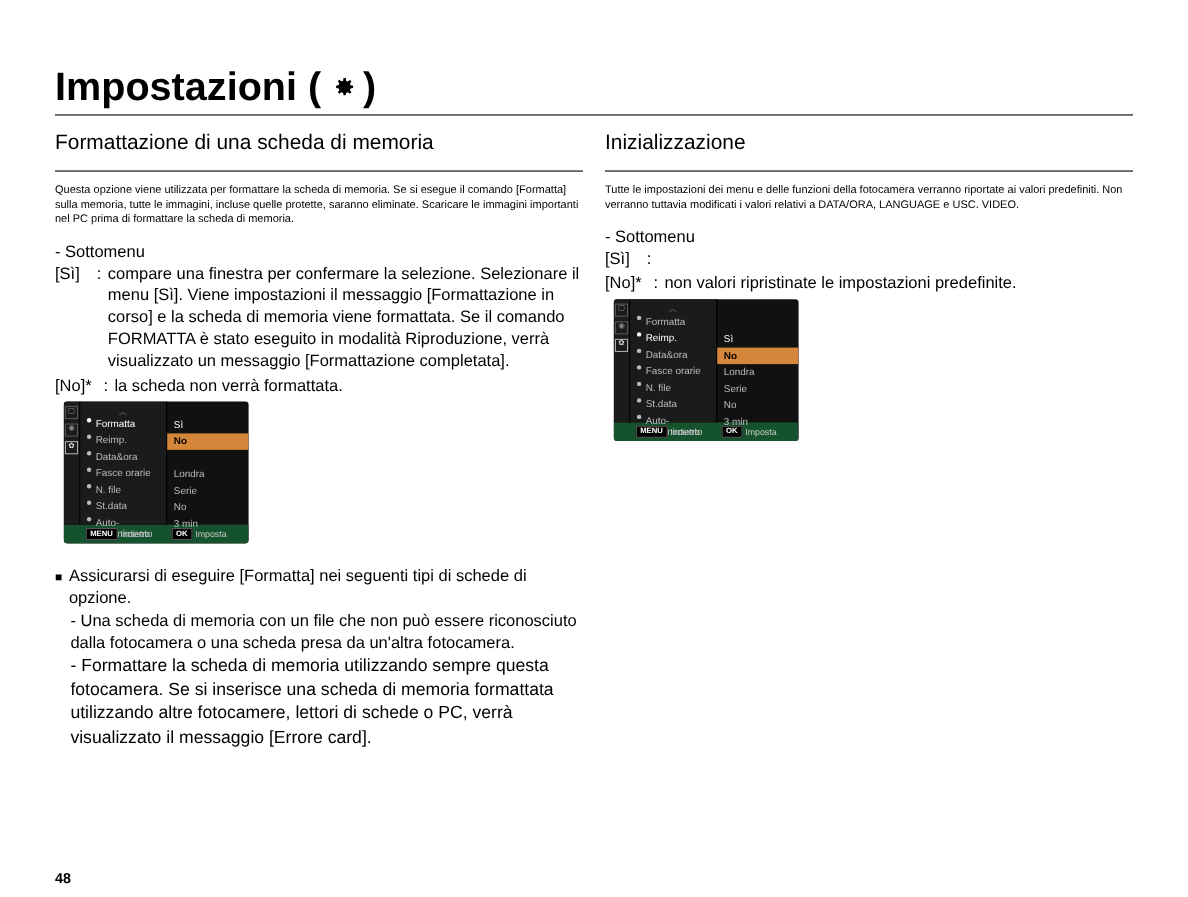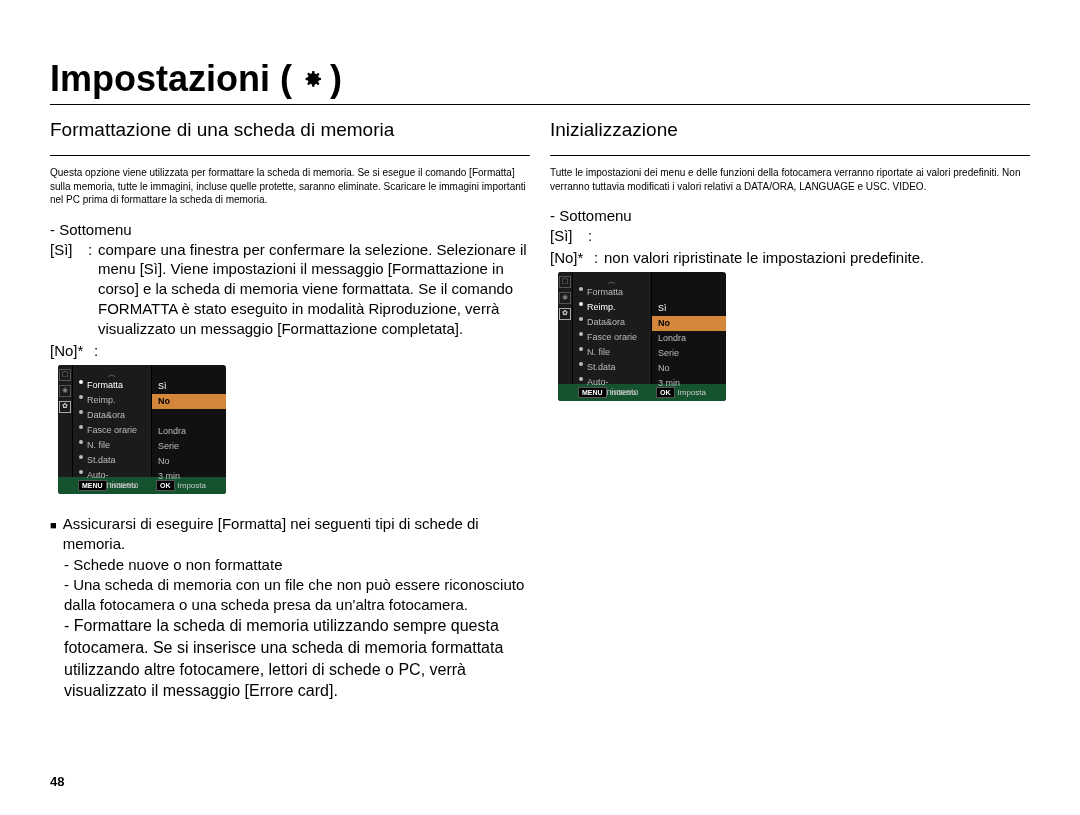--- a/index.html
+++ b/index.html
@@ -38,21 +38,21 @@
   .ok-tag{background:#000;color:#fff;font-size:7px;padding:1px 3px;border:1px solid #555;margin-right:3px;font-weight:bold;}
   .cam-icons{width:14px;background:#1b1b1b;display:flex;flex-direction:column;align-items:center;padding-top:4px;border-right:1px solid #000;}
   .cam-icons .ico{width:10px;height:10px;margin-bottom:4px;border:1px solid #555;font-size:7px;text-align:center;line-height:8px;color:#888;}
   .cam-icons .ico.act{border-color:#aaa;color:#ddd;}
   .cam-arrow{font-size:8px;text-align:center;color:#888;height:10px;}
   .notes{font-size:15px;line-height:1.35;margin-top:20px;}
   .note-title{display:flex;}
   .sq{font-size:11px;margin-right:6px;margin-top:4px;}
   .note-sub{margin-left:14px;}
   .note-sub2{margin-left:14px;font-size:16px;}
-  .pagenum{position:absolute;left:50px;bottom:26px;font-size:13px;font-weight:bold;}
+  .pagenum{position:absolute;left:50px;bottom:9px;font-size:13px;font-weight:bold;}
 </style>
 </head>
 <body>
 
 <div class="page">
 
   <div class="title-row">
     <span class="title">Impostazioni (</span>
     <span class="gear">
       <svg width="24" height="24" viewBox="0 0 24 24">
@@ -71,20 +71,21 @@
       <div class="row2">
         <div class="def-col">
           <div class="def-item">
             <div class="def-key short">[Sì]</div>
             <div class="def-sep">:</div>
             <div>compare una finestra per confermare la selezione. Selezionare il menu [Sì]. Viene impostazioni il messaggio [Formattazione in corso] e la scheda di memoria viene formattata. Se il comando FORMATTA è stato eseguito in modalità Riproduzione, verrà visualizzato un messaggio [Formattazione completata].</div>
           </div>
           <div class="def-item">
             <div class="def-key">[No]*</div>
             <div class="def-sep">:</div>
+            <div>la scheda non verrà formattata.</div>
           </div>
         </div>
         <div class="camera">
           <div class="cam-box">
             <div class="cam-menu">
               <div class="cam-icons">
                 <div class="ico">▢</div>
                 <div class="ico">◉</div>
                 <div class="ico act">✿</div>
               </div>
@@ -136,23 +137,22 @@
               <span class="ok-tag">OK</span>
               <span class="status-txt" style="margin-right:0">Imposta</span>
             </div>
           </div>
         </div>
       </div>
 
       <div class="notes">
         <div class="note-title">
           <span class="sq">■</span>
-          <span>Assicurarsi di eseguire [Formatta] nei seguenti tipi di schede di memoria.</span>
-        </div>
-        <div class="note-sub">- Schede nuove o non formattate</div>
+          <span>Assicurarsi di eseguire [Formatta] nei seguenti tipi di schede di opzione.</span>
+        </div>
         <div class="note-sub">- Una scheda di memoria con un file che non può essere riconosciuto dalla fotocamera o una scheda presa da un'altra fotocamera.</div>
         <div class="note-sub2">- Formattare la scheda di memoria utilizzando sempre questa fotocamera. Se si inserisce una scheda di memoria formattata utilizzando altre fotocamere, lettori di schede o PC, verrà visualizzato il messaggio [Errore card].</div>
       </div>
     </div>
 
     <div class="col right">
       <div class="sub-h">Inizializzazione</div>
       <div class="para">Tutte le impostazioni dei menu e delle funzioni della fotocamera verranno riportate ai valori predefiniti. Non verranno tuttavia modificati i valori relativi a DATA/ORA, LANGUAGE e USC. VIDEO.</div>
       <div class="sub-label">- Sottomenu</div>
       <div class="row2">

